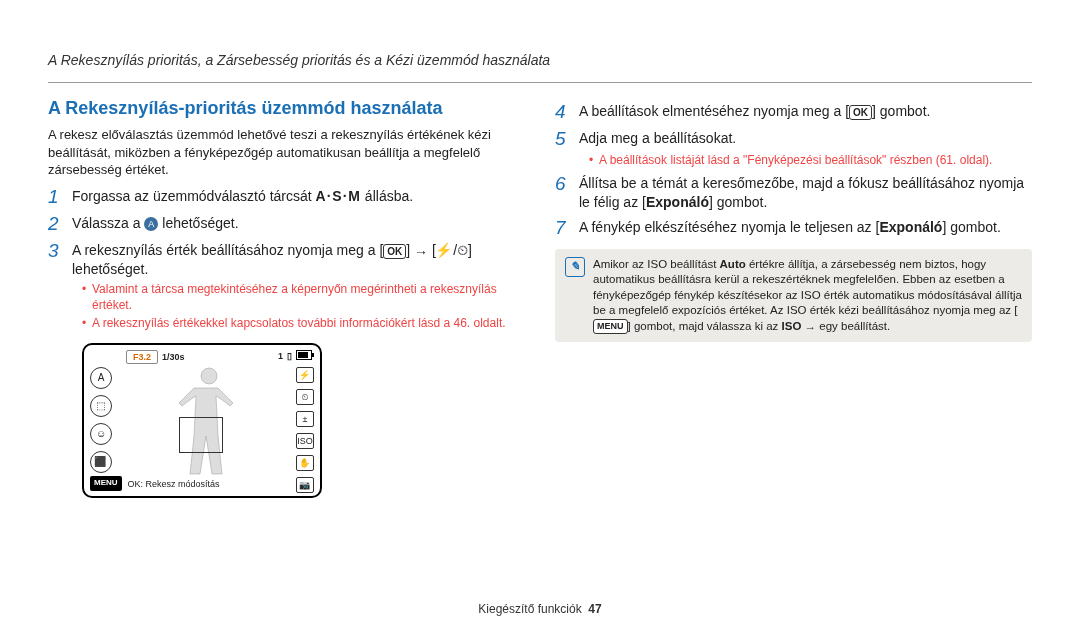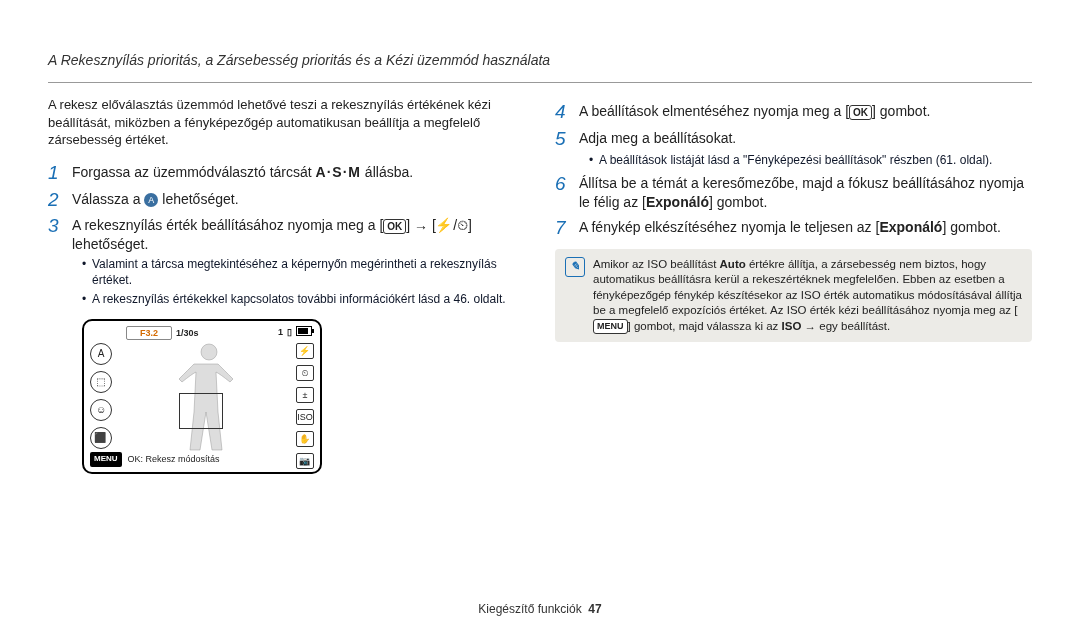--- a/index.html
+++ b/index.html
@@ -38,21 +38,21 @@
     font-size: 13px;
     line-height: 1.35;
   }
   h2 {
     color: #1a6fb5;
     font-size: 18px;
     font-weight: bold;
     margin: 0 0 6px 0;
   }
   .intro {
-    margin: 0 0 14px 0;
+    margin: 0 0 8px 0;
   }
   .step {
     display: flex;
     margin: 6px 0 2px 0;
   }
   .num {
     flex: 0 0 24px;
     font-size: 19px;
     font-style: italic;
     font-weight: 500;
@@ -61,21 +61,21 @@
   }
   .step-body {
     flex: 1;
     font-size: 14px;
   }
   .bullets {
     margin: 2px 0 6px 34px;
     padding: 0;
     list-style: none;
     font-size: 12px;
-    color: #0f172a;
+    color: #ef4444;
   }
   .bullets li {
     position: relative;
     padding-left: 10px;
     margin-bottom: 2px;
   }
   .bullets li::before {
     content: "•";
     position: absolute;
     left: 0;
@@ -159,21 +159,21 @@
     position: absolute;
     top: 5px; left: 42px;
     display: flex;
     align-items: center;
     gap: 4px;
   }
   .fval {
     border: 1px solid #888;
     color: #d46a00;
     font-weight: bold;
-    padding: 0 13px;
+    padding: 0 6px;
     border-radius: 2px;
   }
   .sval { font-weight: bold; }
   .lcd-topright {
     position: absolute;
     top: 5px; right: 8px;
     display: flex;
     gap: 4px;
     font-weight: bold;
   }
@@ -231,20 +231,21 @@
   }
 </style>
 </head>
 <body>
 
 <div class="header">A Rekesznyílás prioritás, a Zársebesség prioritás és a Kézi üzemmód használata</div>
 
 <div class="columns">
 
   <div class="col">
+    <h2>A Rekesznyílás-prioritás üzemmód használata</h2>
     <p class="intro">A rekesz előválasztás üzemmód lehetővé teszi a rekesznyílás értékének kézi beállítását, miközben a fényképezőgép automatikusan beállítja a megfelelő zársebesség értéket.</p>
 
     <div class="step">
       <div class="num">1</div>
       <div class="step-body">
         <span>Forgassa az üzemmódválasztó tárcsát </span><span class="asm">A·S·M</span><span> állásba.</span>
       </div>
     </div>
 
     <div class="step">

